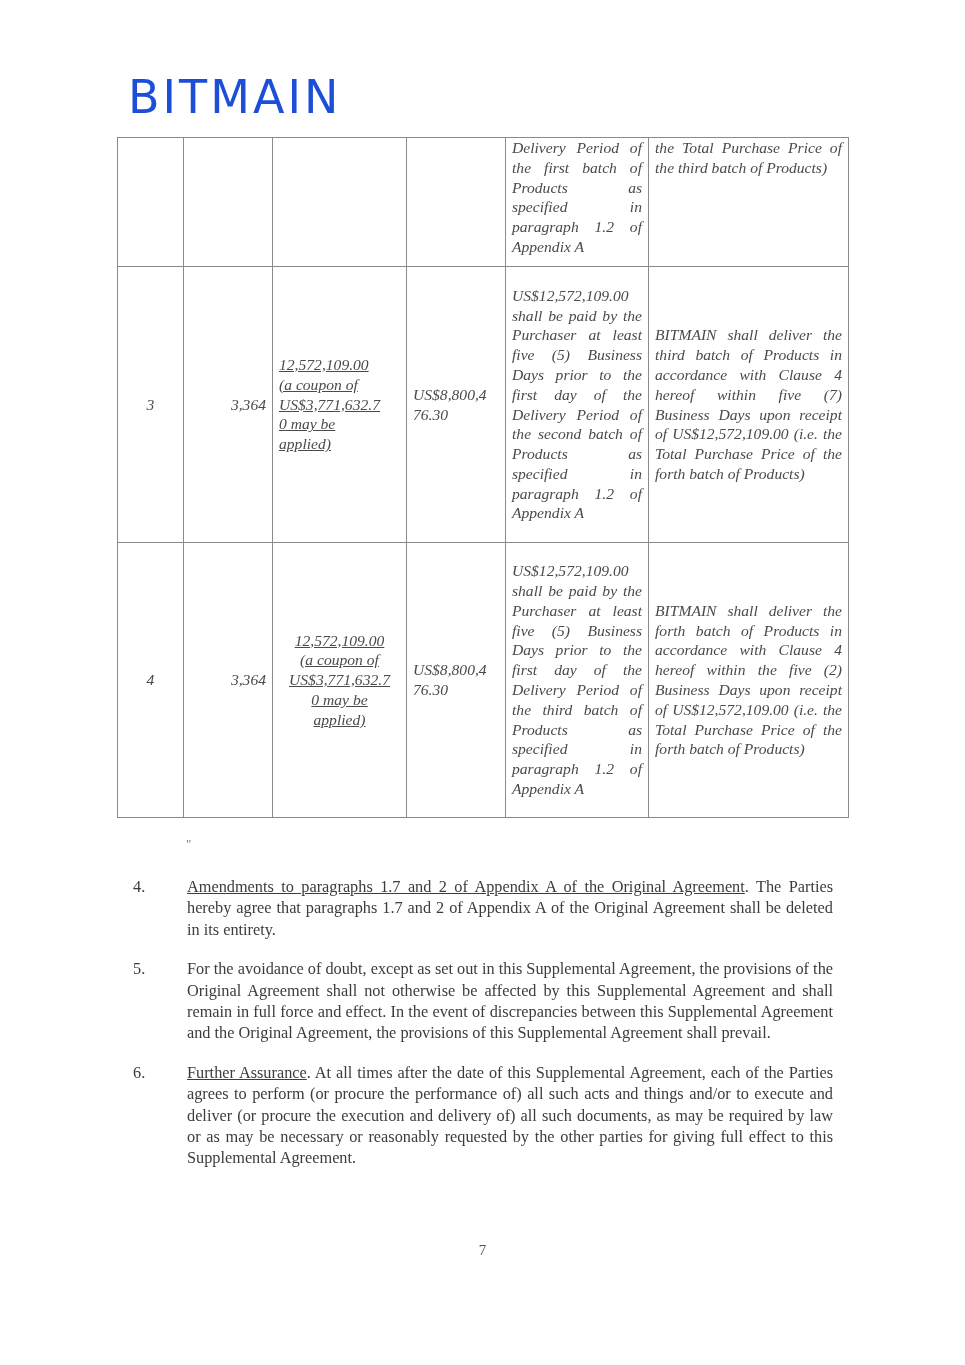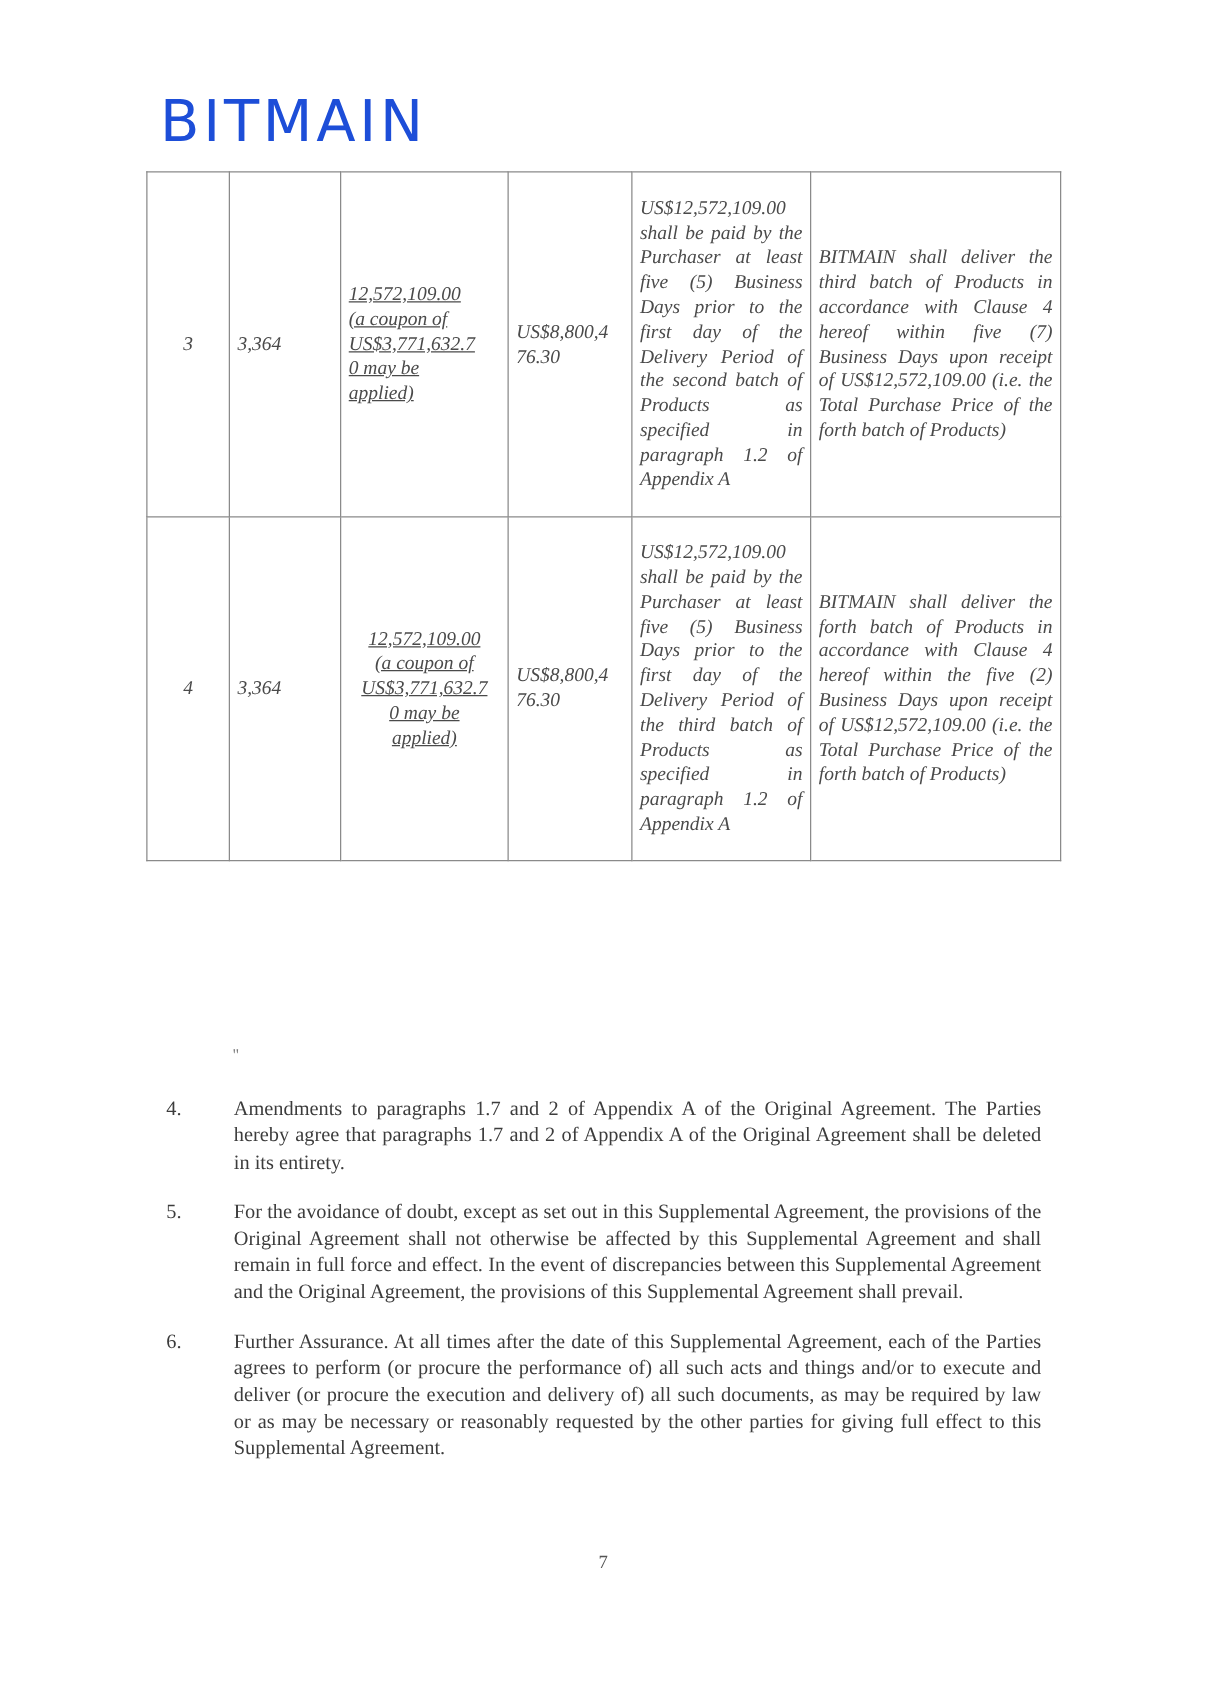--- a/index.html
+++ b/index.html
@@ -4,47 +4,55 @@
 <style>
   html, body { margin:0; padding:0; background:#ffffff; }
   body { width:965px; height:1365px; position:relative; overflow:hidden;
          font-family:"Liberation Serif", serif; color:#3a3a3a; }
   .logo { position:absolute; left:128px; top:74px; font-family:"DejaVu Sans", sans-serif;
           font-size:46px; letter-spacing:3px; color:#1d4ed8; font-weight:normal; line-height:1; }
   table.sched { position:absolute; left:117px; top:137px; border-collapse:collapse;
                 font-style:italic; font-size:15.6px; line-height:19.8px; color:#4a4a4a; }
   table.sched td { border:1.3px solid #8a8a8a; padding:0 6px; vertical-align:middle; }
   td.c1 { width:53px; text-align:center; }
-  td.c2 { width:76px; text-align:left; }
+  td.c2 { width:76px; text-align:right; }
   td.c3 { width:121px;text-decoration:underline; }
   td.c4 { width:86px; }
   td.c5 { width:130px; text-align:justify; text-align-last:left; }
   td.c6 { width:187px; text-align:justify; text-align-last:left; }
   .just { text-align:justify; text-align-last:left; }
   .center { text-align:center; }
   tr.r0 td { height:128px; vertical-align:top; }
   tr.r1 td { height:275px; }
   tr.r2 td { height:274px; }
   .closing-quote { position:absolute; left:186px; top:836px; font-size:13px; color:#777; }
   .clauses { position:absolute; left:133px; top:876px; width:700px; font-size:16.3px;
              line-height:21.4px; color:#3c3c3c; }
   .clause { display:flex; margin-bottom:18px; }
   .clause .num { width:54px; flex:none; }
   .clause .body { flex:1; text-align:justify; }
-  .clause .heading { }
+  .clause .heading { text-decoration:underline; }
   .page-number { position:absolute; left:0; width:965px; top:1242px; text-align:center;
                  font-size:15px; color:#555; }
 </style>
 </head>
 <body>
 
 <div class="logo">BITMAIN</div>
 
 <table class="sched">
   <tbody>
+      <tr class="r0">
+    <td class="c1"></td>
+    <td class="c2"></td>
+    <td class="c3"></td>
+    <td class="c4"></td>
+    <td class="c5">Delivery Period of the first batch of Products as specified in paragraph 1.2 of Appendix A</td>
+    <td class="c6">the Total Purchase Price of the third batch of Products)</td>
+  </tr>
   <tr class="r1">
     <td class="c1">3</td>
     <td class="c2">3,364</td>
     <td class="c3 just">
       <div>12,572,109.00</div>
       <div>(a coupon of</div>
       <div>US$3,771,632.7</div>
       <div>0 may be</div>
       <div>applied)</div>
     </td>

